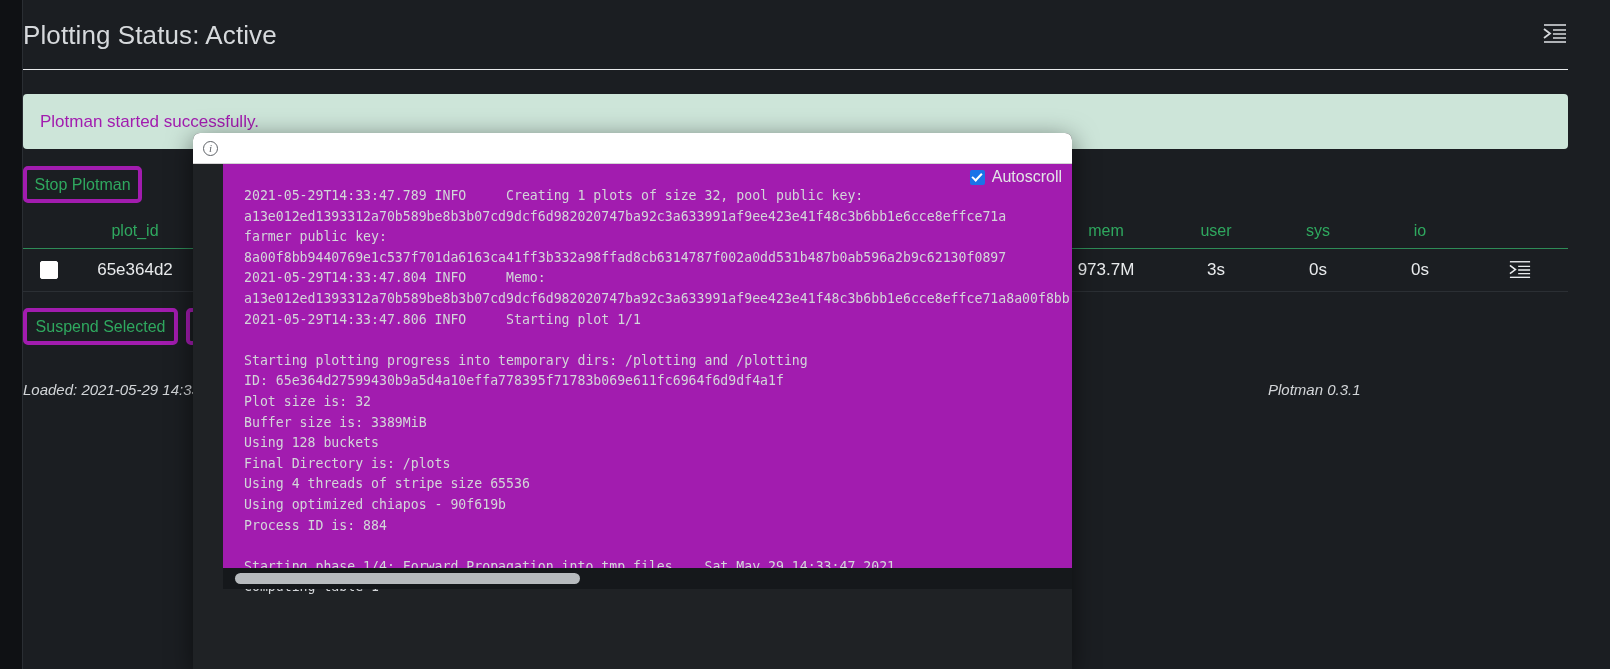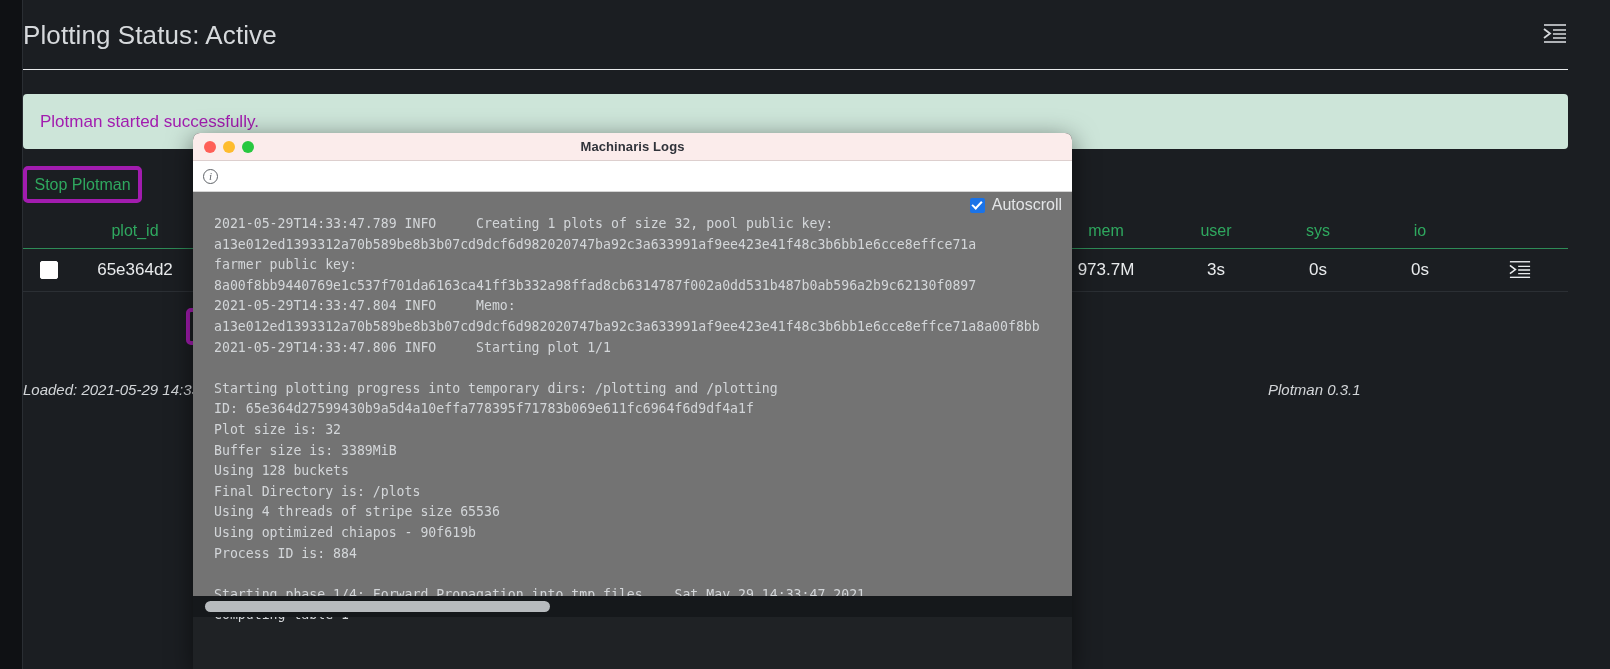--- a/index.html
+++ b/index.html
@@ -134,21 +134,21 @@
     font-size: 11px; line-height: 12px; text-align: center;
     font-family: "Liberation Serif", serif; font-style: italic;
     display: flex; align-items: center; justify-content: center;
   }
   .url-text {
     margin-left: 9px; font-size: 14.5px; color: #202124;
     font-family: "Liberation Sans", sans-serif;
   }
 
   .modal-body {
-    position: relative; height: 425px; background: #737373;
+    position: relative; height: 425px; background: #a21caf; margin-left: 30px;
   }
   .autoscroll-bar {
     position: absolute; right: 10px; top: 4px;
     display: flex; align-items: center; gap: 7px;
     cursor: pointer; z-index: 3;
   }
   .cb {
     width: 15px; height: 15px; border-radius: 2px;
     background: #1a73e8; position: relative;
   }
@@ -234,35 +234,28 @@
           <svg viewBox="0 0 26 24" width="24" height="22" aria-hidden="true">
             <path d="M2 3 H24" stroke="#e9ebed" stroke-width="1.5"></path>
             <path d="M2 7 L8 11.5 L2 16" stroke="#e9ebed" stroke-width="1.7" fill="none"></path>
             <path d="M11 8 H24 M11 12 H24 M11 16 H24" stroke="#e9ebed" stroke-width="1.5"></path>
             <path d="M2 20 H24" stroke="#e9ebed" stroke-width="1.5"></path>
           </svg>
         </div>
       </div>
     </div>
 
+    <button class="btn-outline" id="suspend-selected">Suspend Selected</button>
     <button class="btn-outline" id="second-action"></button>
 
     <div class="loaded-text">Loaded: 2021-05-29 14:33:</div>
     <div class="plotman-version">Plotman 0.3.1</div>
   </div>
 
   <div class="modal">
-    <div class="modal-titlebar">
-      <div class="traffic">
-        <div class="dot red"></div>
-        <div class="dot yellow"></div>
-        <div class="dot green"></div>
-      </div>
-      <div class="modal-title">Machinaris Logs</div>
-    </div>
 
     <div class="modal-urlbar">
       <div class="info-icon">i</div>
     </div>
 
     <div class="modal-body">
       <div class="autoscroll-bar">
         <div class="cb"></div>
         <div class="autoscroll-label">Autoscroll</div>
       </div>

